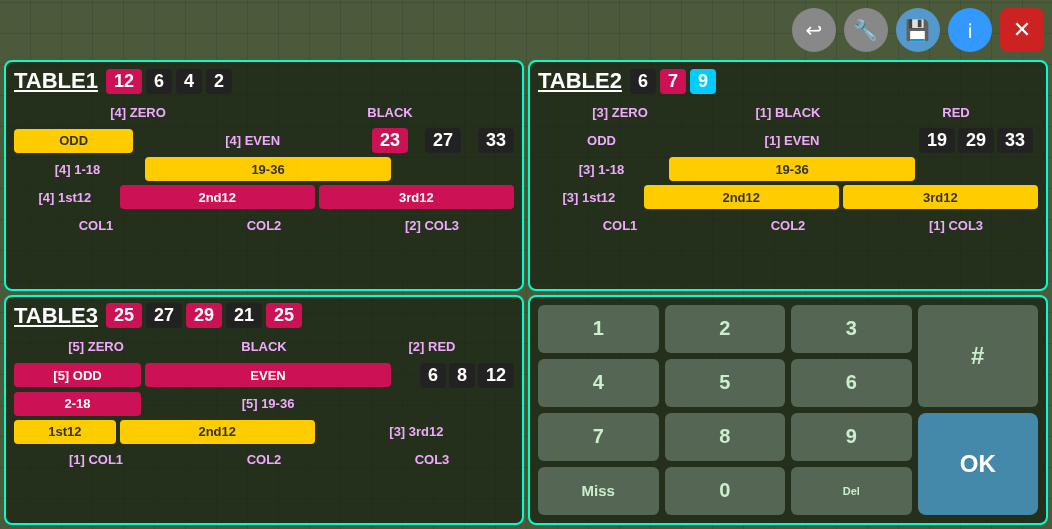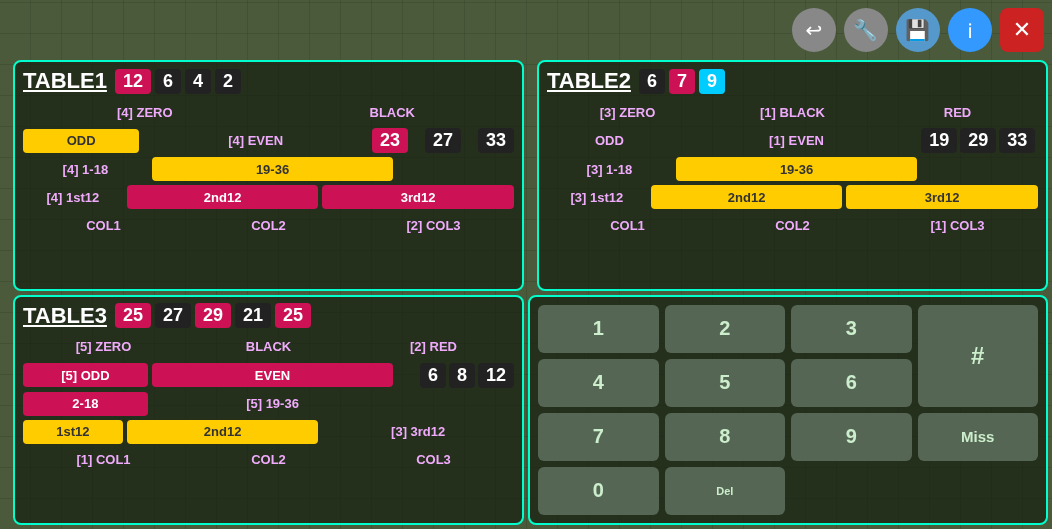--- a/index.html
+++ b/index.html
@@ -63,21 +63,20 @@
     }
 
     .table-panel {
       background: rgba(20, 30, 15, 0.7);
       border: 2px solid #00ffcc;
       border-radius: 8px;
       padding: 6px 8px;
       display: flex;
       flex-direction: column;
       gap: 4px;
-      margin-left: 9px;
     }
 
     .table-header {
       display: flex;
       align-items: center;
       gap: 4px;
       margin-bottom: 2px;
     }
 
     .table-title {
@@ -305,19 +304,20 @@
     <button class="num-btn">3</button>
     <button class="num-btn hash-btn" style="grid-row: span 2;">#</button>
 
     <button class="num-btn">4</button>
     <button class="num-btn">5</button>
     <button class="num-btn">6</button>
 
     <button class="num-btn">7</button>
     <button class="num-btn">8</button>
     <button class="num-btn">9</button>
+    <button class="num-btn ok-btn">OK</button>
 
     <button class="num-btn" style="font-size:15px;">Miss</button>
     <button class="num-btn">0</button>
     <button class="num-btn" style="font-size:11px;">Del</button>
   </div>
 
 </div>
 
 </body></html>

